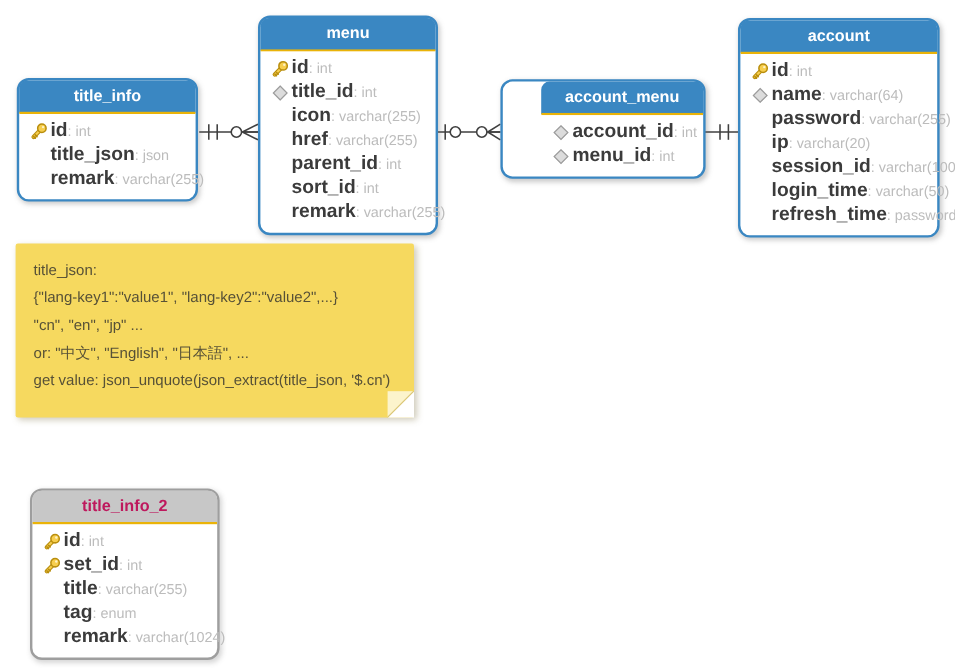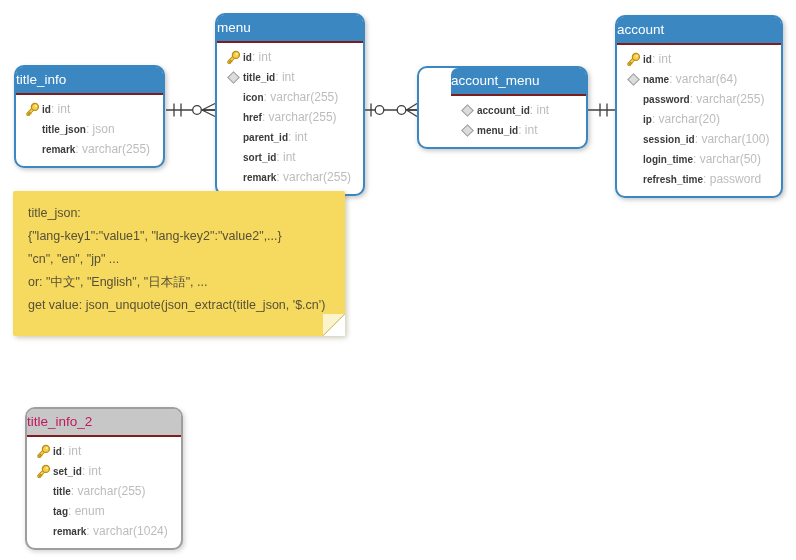--- a/index.html
+++ b/index.html
@@ -7,35 +7,35 @@
     position:relative;width:796px;height:560px;overflow:hidden;
     font-family:"Liberation Sans", sans-serif;background:#ffffff;
   }
   svg.connectors{position:absolute;left:0;top:0;z-index:1;}
   .entity{
     position:absolute;z-index:2;background:#ffffff;
     border:2px solid #3a87c2;border-radius:10px;
     box-shadow:1.5px 2px 4px rgba(100,100,100,.35);
   }
   .entity .hdr{
-    background:#3a87c2;color:#ffffff;font-weight:normal;font-size:13.5px;
-    text-align:left;height:26px;line-height:26px;
-    border-radius:7px 7px 0 0;border-bottom:2px solid #7f1d1d;
+    background:#3a87c2;color:#ffffff;font-weight:bold;font-size:13.5px;
+    text-align:center;height:26px;line-height:26px;
+    border-radius:7px 7px 0 0;border-bottom:2px solid #eab308;
   }
   .entity.gray{border-color:#9e9e9e;box-shadow:1.5px 2px 4px rgba(120,120,120,.3);}
   .entity.gray .hdr{background:#c7c7c7;color:#be185d;}
   .entity .body{padding:4px 6px 7px 6px;}
   .row{display:flex;align-items:center;height:20px;white-space:nowrap;}
   .ic{width:20px;flex:0 0 20px;display:flex;align-items:center;justify-content:center;}
-  .fn{font-weight:bold;color:#3b3b3b;font-size:10px;}
+  .fn{font-weight:bold;color:#3b3b3b;font-size:16px;}
   .ft{color:#bcbcbc;font-size:12px;}
   .ft::before{content:": ";}
   .diamond{display:inline-block;width:7px;height:7px;background:#dcdcdc;border:1px solid #9c9c9c;transform:rotate(45deg);}
   .note{
-    position:absolute;left:13px;top:191px;width:332px;height:145px;z-index:2;
+    position:absolute;left:13px;top:203px;width:332px;height:145px;z-index:2;
     background:#f6d95f;border-radius:2px;box-shadow:2px 2px 5px rgba(120,110,60,.35);
     color:#575137;font-size:12.5px;
   }
   .note .txt{padding:11px 15px 0 15px;}
   .note .txt div{line-height:23px;}
   .note .fold{
     position:absolute;right:0;bottom:0;width:22px;height:22px;
     background:linear-gradient(135deg,#fcf4cc 46%,#d9c472 50%,#ffffff 52%);
   }
   .key-svg{display:block;}

